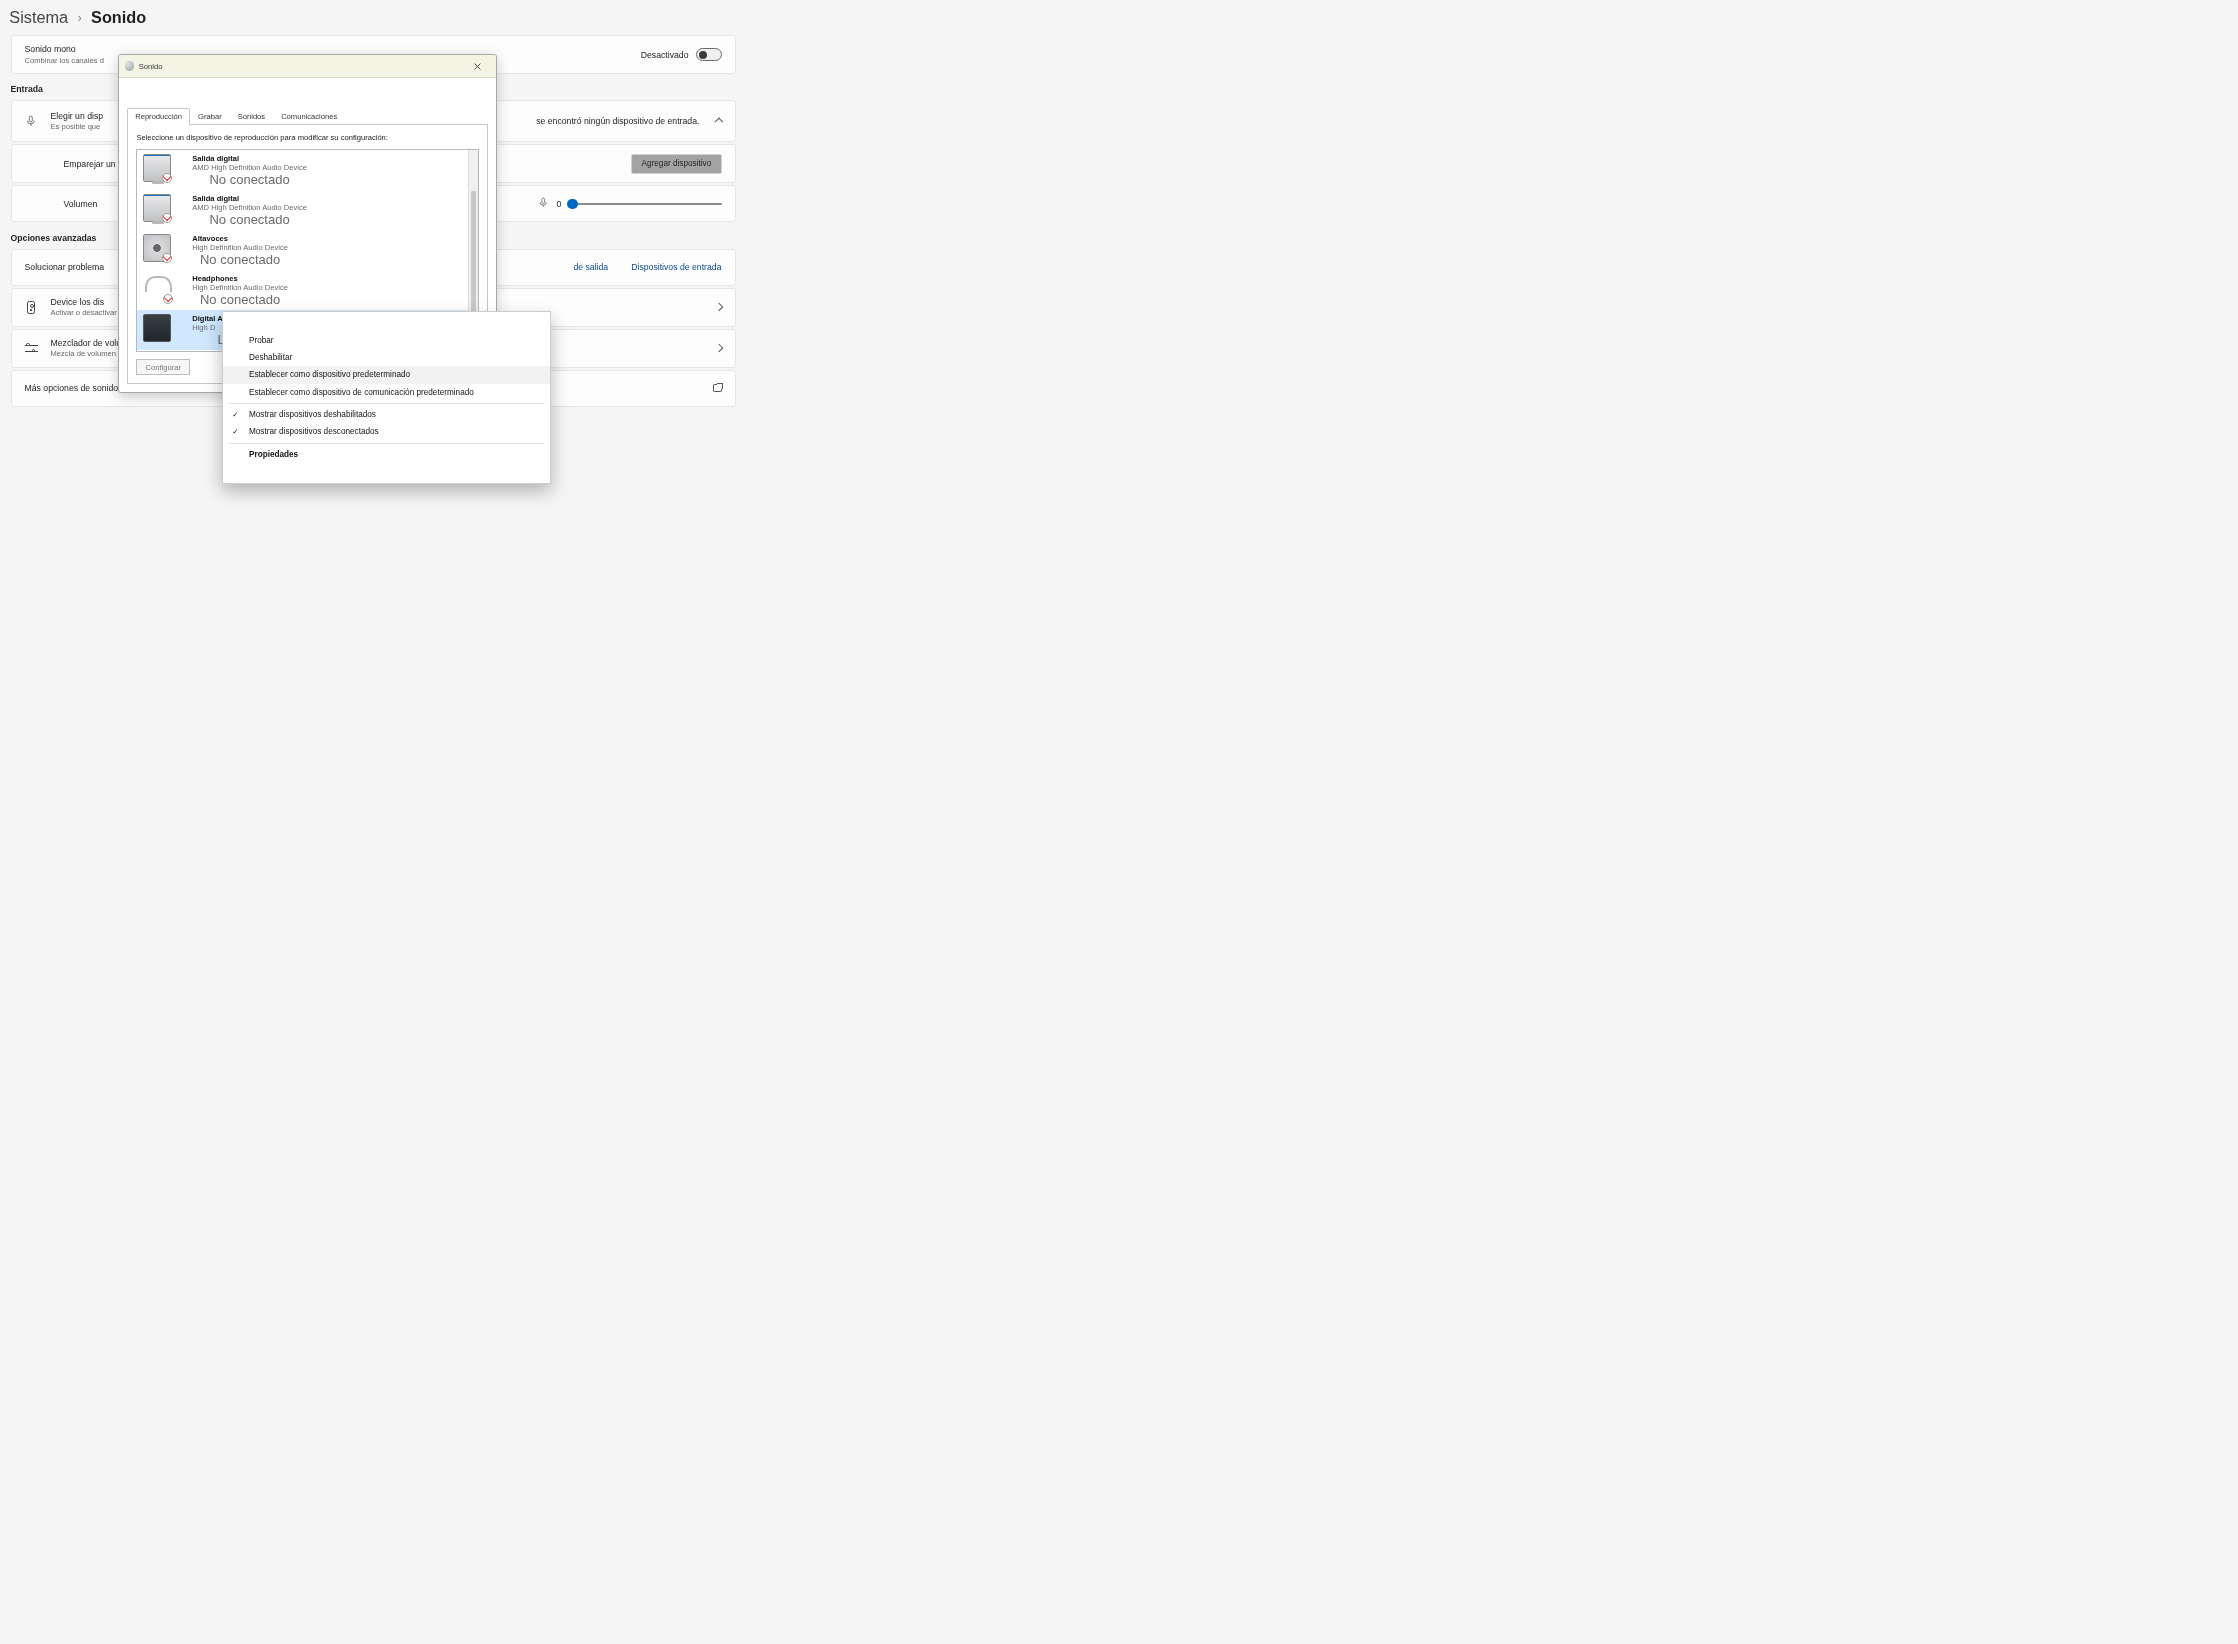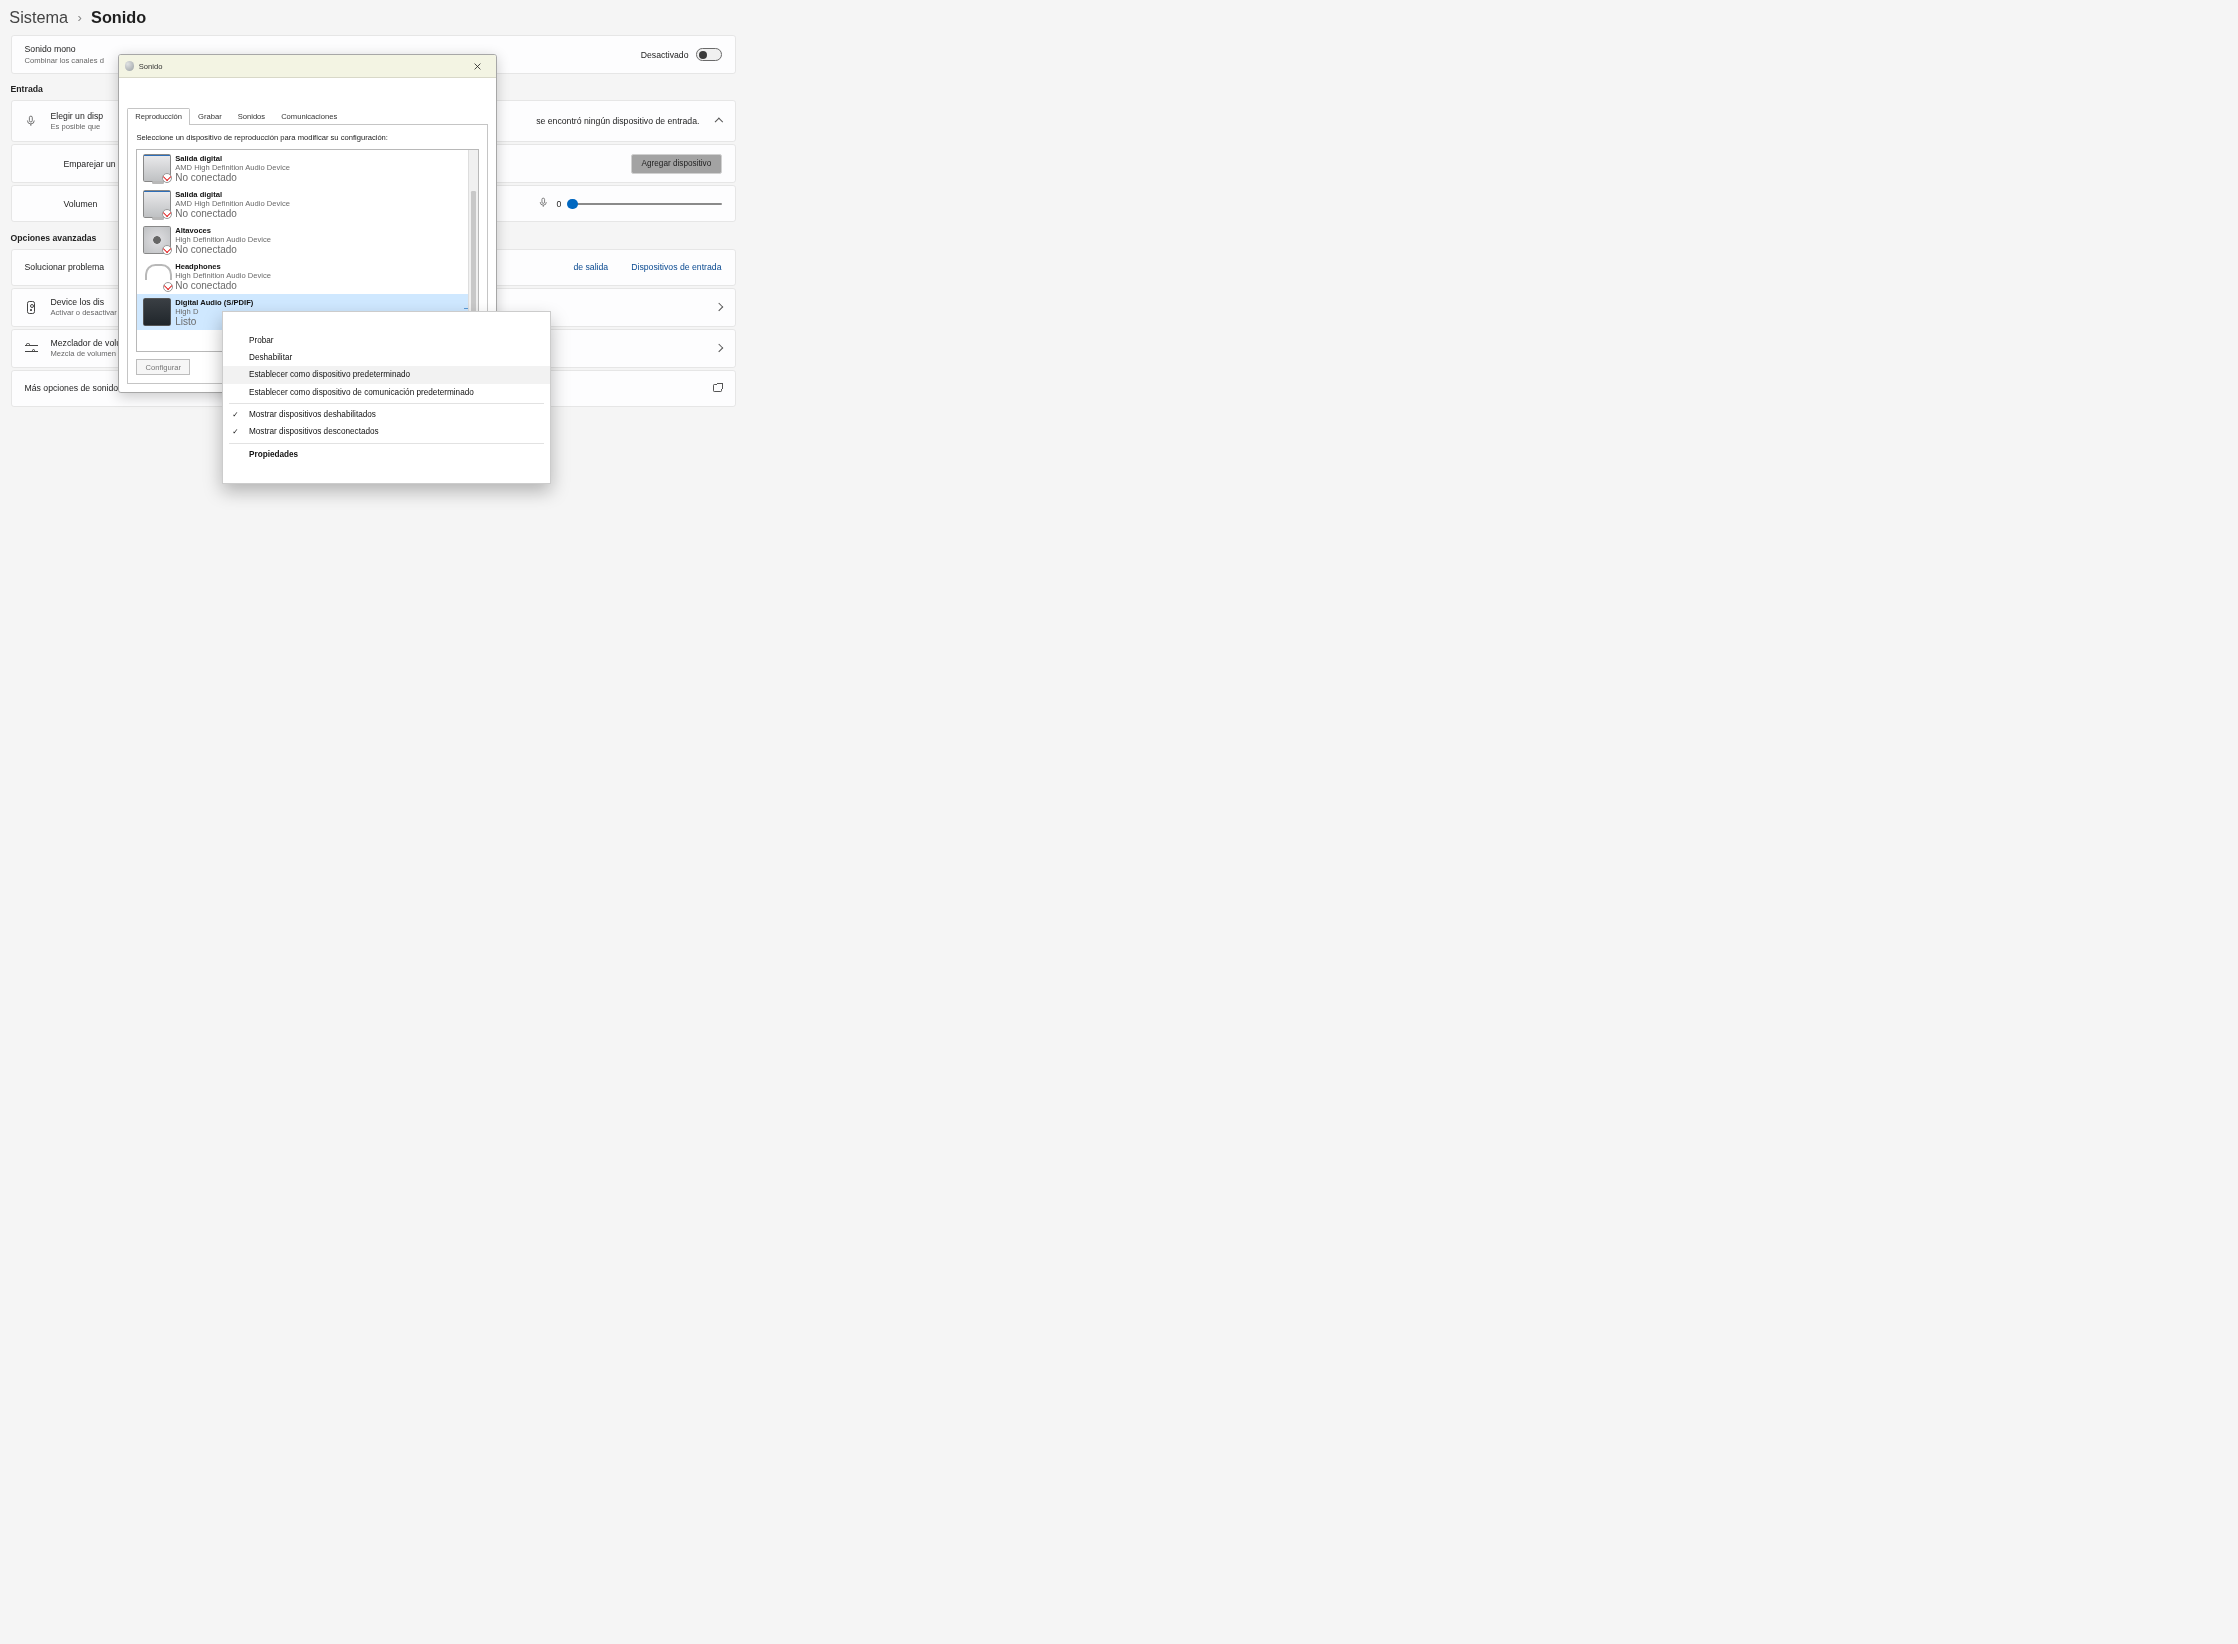--- a/index.html
+++ b/index.html
@@ -49,34 +49,34 @@
   .dialog .titlebar .close { width: 26px; height: 17.5px; display: flex; align-items: center; justify-content: center; cursor: pointer; }
   .dialog .titlebar .close svg { width: 7px; height: 7px; }
 
   .tabs { display: flex; padding: 8.2px 8.2px 0 8.2px; gap: 0; margin-top: 21px; }
   .tab { font-size: 7.6px; padding: 3.5px 7px; color: #333; border: 0.6px solid transparent; border-bottom: none; cursor: pointer; }
   .tab.active { border-color: #c5c5c5; background: #fff; border-radius: 1.7px 1.7px 0 0; position: relative; top: 0.6px; }
   .tabbody { border: 0.6px solid #c5c5c5; margin: 0 8.2px 8.2px 8.2px; padding: 8.2px; }
   .instr { font-size: 7.6px; color: #222; margin-bottom: 7px; }
 
   .dev-list { border: 0.6px solid #b8b8b8; height: 203px; overflow: hidden; position: relative; }
-  .dev-item { display: flex; padding: 3.5px 5.8px; gap: 4px; align-items: flex-start; }
+  .dev-item { display: flex; padding: 3.5px 5.8px; gap: 21px; align-items: flex-start; }
   .dev-item.selected { background: #cfe8ff; }
   .dev-icon { width: 28px; height: 28px; background: linear-gradient(180deg,#e8e8ea,#bfc1c3); border-radius: 1.7px; position: relative; flex-shrink:0;}
   .dev-icon.monitor { background: linear-gradient(180deg,#2d6eb8 1.2px,#e8e8ea 1.2px,#bfc1c3); border:0.6px solid #888; }
   .dev-icon.monitor::after{content:"";position:absolute;bottom:-3.5px;left:8.2px;width:11.7px;height:3.5px;background:#b8b8b8;border-radius:1.2px;}
   .dev-icon.speaker{background:radial-gradient(circle at 50% 50%,#666 3.5px,#d9d9dc 4.1px,#bfc1c3);border:0.6px solid #888;}
   .dev-icon.head{background:transparent;}
   .dev-icon.head::before{content:"";position:absolute;left:2.3px;top:2.3px;width:23px;height:14px;border:2.3px solid #b8b8b8;border-bottom:none;border-radius:10.5px 10.5px 0 0;}
   .dev-icon.spdif{background:linear-gradient(180deg,#3a3f44,#20262b);border-radius:1.7px;border:0.6px solid #555;}
   .dev-icon .badge{position:absolute;right:-2.3px;bottom:-2.3px;width:10.5px;height:10.5px;border-radius:50%;background:#fff;border:0.6px solid #999;display:flex;align-items:center;justify-content:center;}
   .dev-icon .badge.red::after{content:"";width:4.7px;height:4.7px;border-left:1.2px solid #d00;border-bottom:1.2px solid #d00;transform:rotate(-45deg);margin-top:-2.3px;}
   .dev-lines .n { font-size: 7.6px; font-weight: 700; color: #111; }
   .dev-lines .d { font-size: 7.6px; color: #6a6a6a; }
-  .dev-lines .st { font-size: 10px; color: #6a6a6a; }
+  .dev-lines .st { font-size: 13px; color: #6a6a6a; text-align: center; }
   .dev-item .bars { margin-left:auto; width:8.2px; display:flex; flex-direction:column; gap:1.2px; align-self:center;}
   .dev-item .bars span{height:1.2px;background:#5a9ad6;display:block;}
 
   .dev-scroll { position: absolute; right: 0; top: 0; bottom: 0; width: 9.3px; background: #f0f0f0; border-left: 0.6px solid #ddd; }
   .dev-scroll .thumb{position:absolute;left:1.2px;right:1.2px;top:41px;height:134px;background:#c8c8c8;border-radius:1.2px;}
 
   .dlg-buttons { display: flex; gap: 4.7px; margin-top: 7px; }
   .dlg-buttons .btn { font-size: 7.6px; padding: 2.3px 8.2px; border: 0.6px solid #bdbdbd; background: #f6f6f6; color: #777; cursor: pointer; }
 
   

